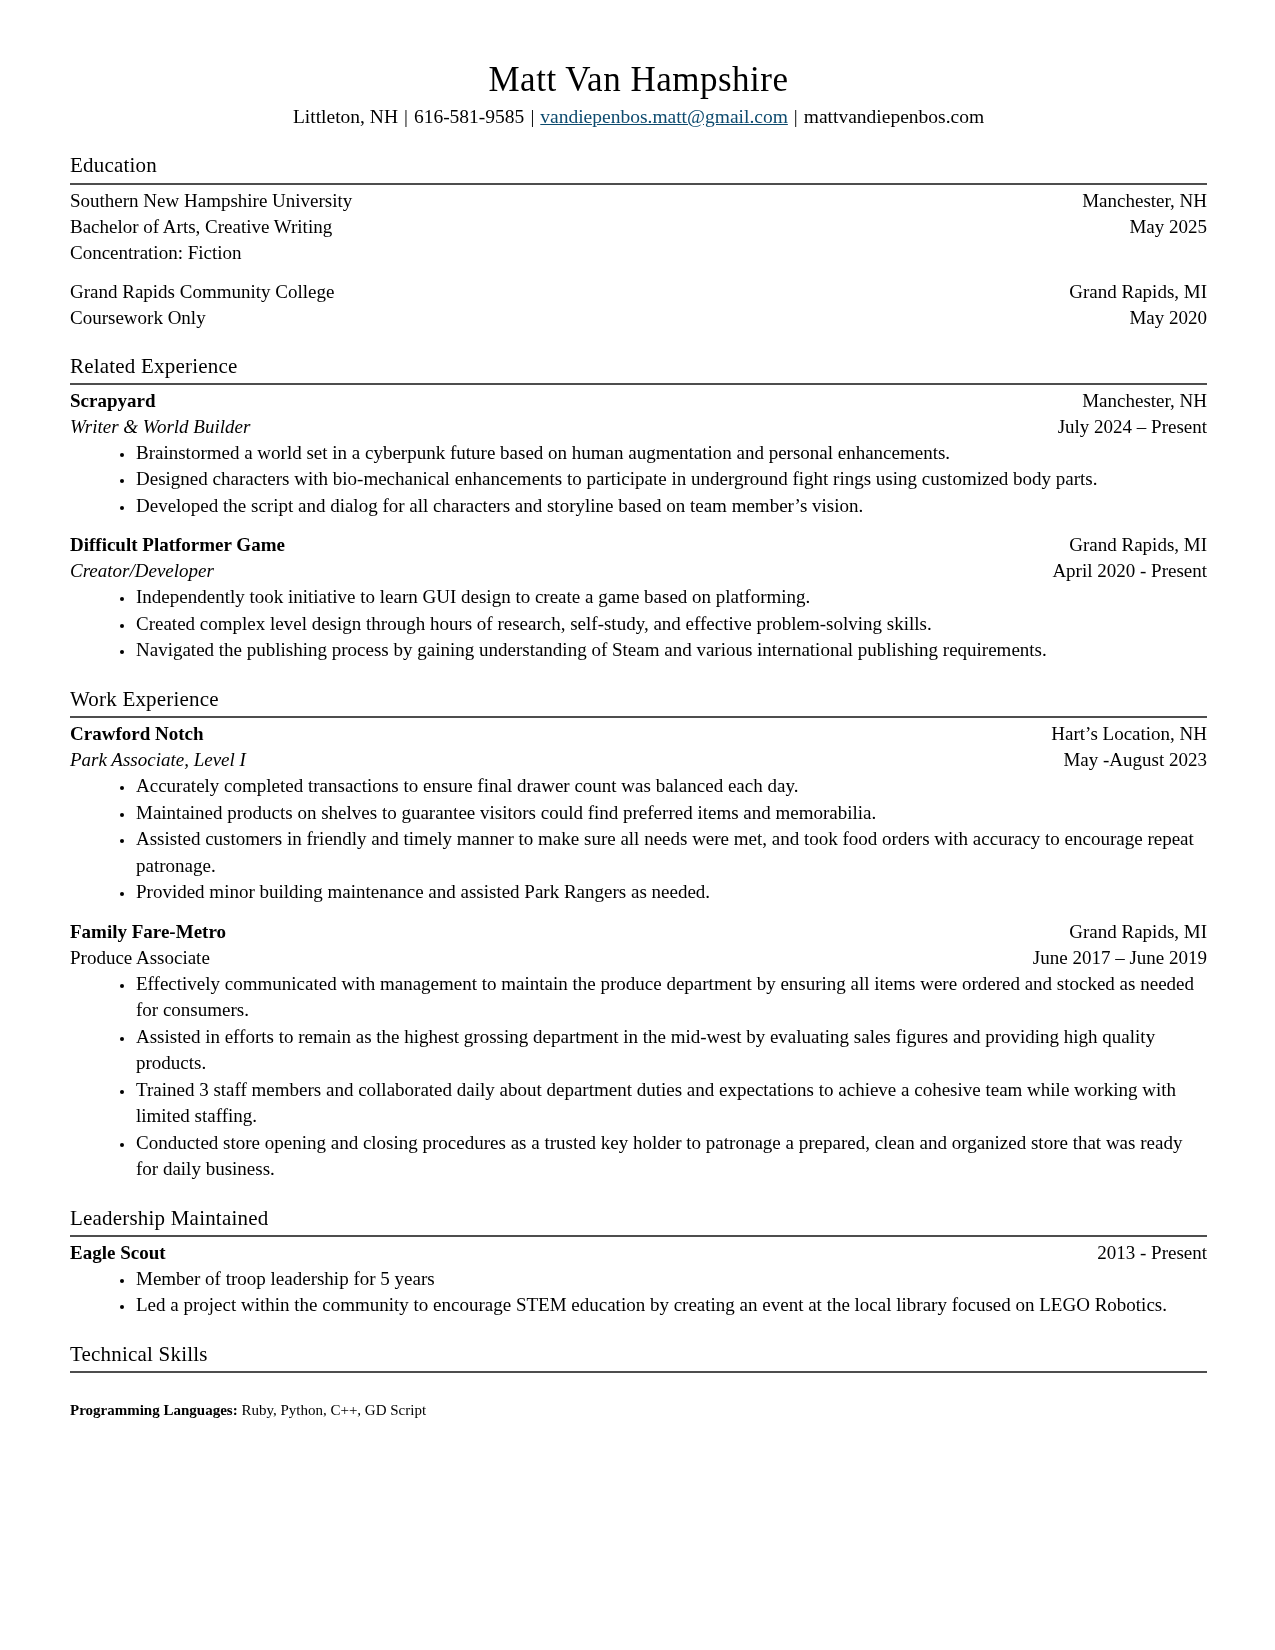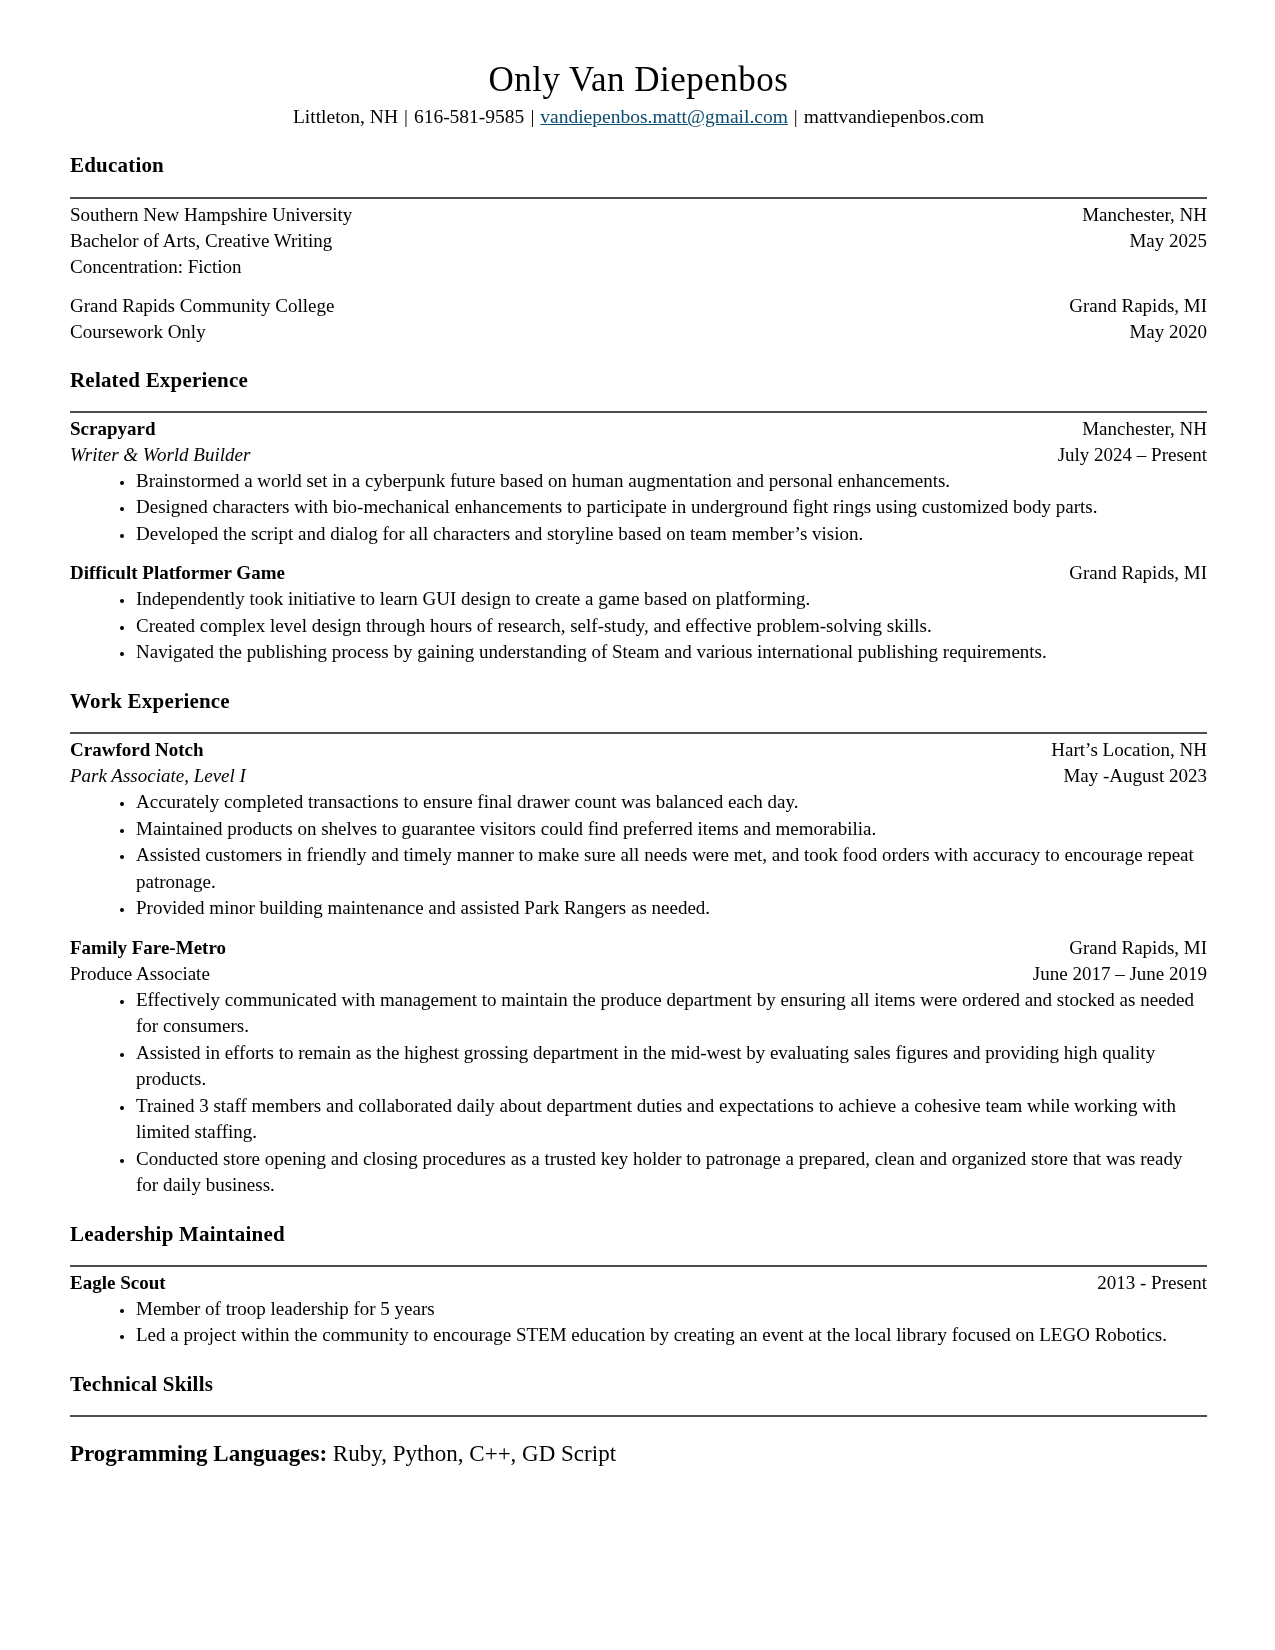--- a/index.html
+++ b/index.html
@@ -30,24 +30,24 @@
     line-height: 26px;
   }
   .contact .sep { margin: 0 6px; }
   .contact a.email {
     color: #0c4a6e;
     text-decoration: underline;
   }
   
   h2.section-heading {
     font-size: 21px;
-    font-weight: 700;
+    font-weight: 400;
     letter-spacing: 0.2px;
     border-bottom: 2px solid #4d4d4d;
-    padding-bottom: 18px;
+    padding-bottom: 4px;
     margin-top: 22px;
     margin-bottom: 3px;
     line-height: 1.25;
   }
   
   .row {
     display: flex;
     justify-content: space-between;
     align-items: center;
     font-size: 19px;
@@ -69,32 +69,32 @@
   ul.bullets li {
     font-size: 19px;
     line-height: 26.5px;
     padding-left: 1px;
     margin-left: 36px;
   }
   ul.bullets li::marker { font-size: 15px; }
   
   .skills-line {
     margin-top: 24px;
-    font-size: 23px;
+    font-size: 15px;
     line-height: 26px;
   }
   .skills-line .label { font-weight: 700; }
 </style>
 </head>
 <body>
 
 <div class="page">
 
   <header>
-    <h1 class="name">Only Van Diepenbos</h1>
+    <h1 class="name">Matt Van Hampshire</h1>
     <div class="contact">
       <span>Littleton, NH</span><span class="sep">|</span><span>616-581-9585</span><span class="sep">|</span><a class="email" href="#">vandiepenbos.matt@gmail.com</a><span class="sep">|</span><span>mattvandiepenbos.com</span>
     </div>
   </header>
 
   <section>
     <h2 class="section-heading">Education</h2>
 
     <div class="entry">
       <div class="row">
@@ -138,20 +138,24 @@
         <li>Brainstormed a world set in a cyberpunk future based on human augmentation and personal enhancements.</li>
         <li>Designed characters with bio-mechanical enhancements to participate in underground fight rings using customized body parts.</li>
         <li>Developed the script and dialog for all characters and storyline based on team member’s vision.</li>
       </ul>
     </div>
 
     <div class="entry">
       <div class="row">
         <span class="left org-bold">Difficult Platformer Game</span>
         <span class="right">Grand Rapids, MI</span>
+      </div>
+      <div class="row">
+        <span class="left title-italic">Creator/Developer</span>
+        <span class="right">April 2020 - Present</span>
       </div>
       <ul class="bullets">
         <li>Independently took initiative to learn GUI design to create a game based on platforming.</li>
         <li>Created complex level design through hours of research, self-study, and effective problem-solving skills.</li>
         <li>Navigated the publishing process by gaining understanding of Steam and various international  publishing requirements.</li>
       </ul>
     </div>
   </section>
 
   <section>

